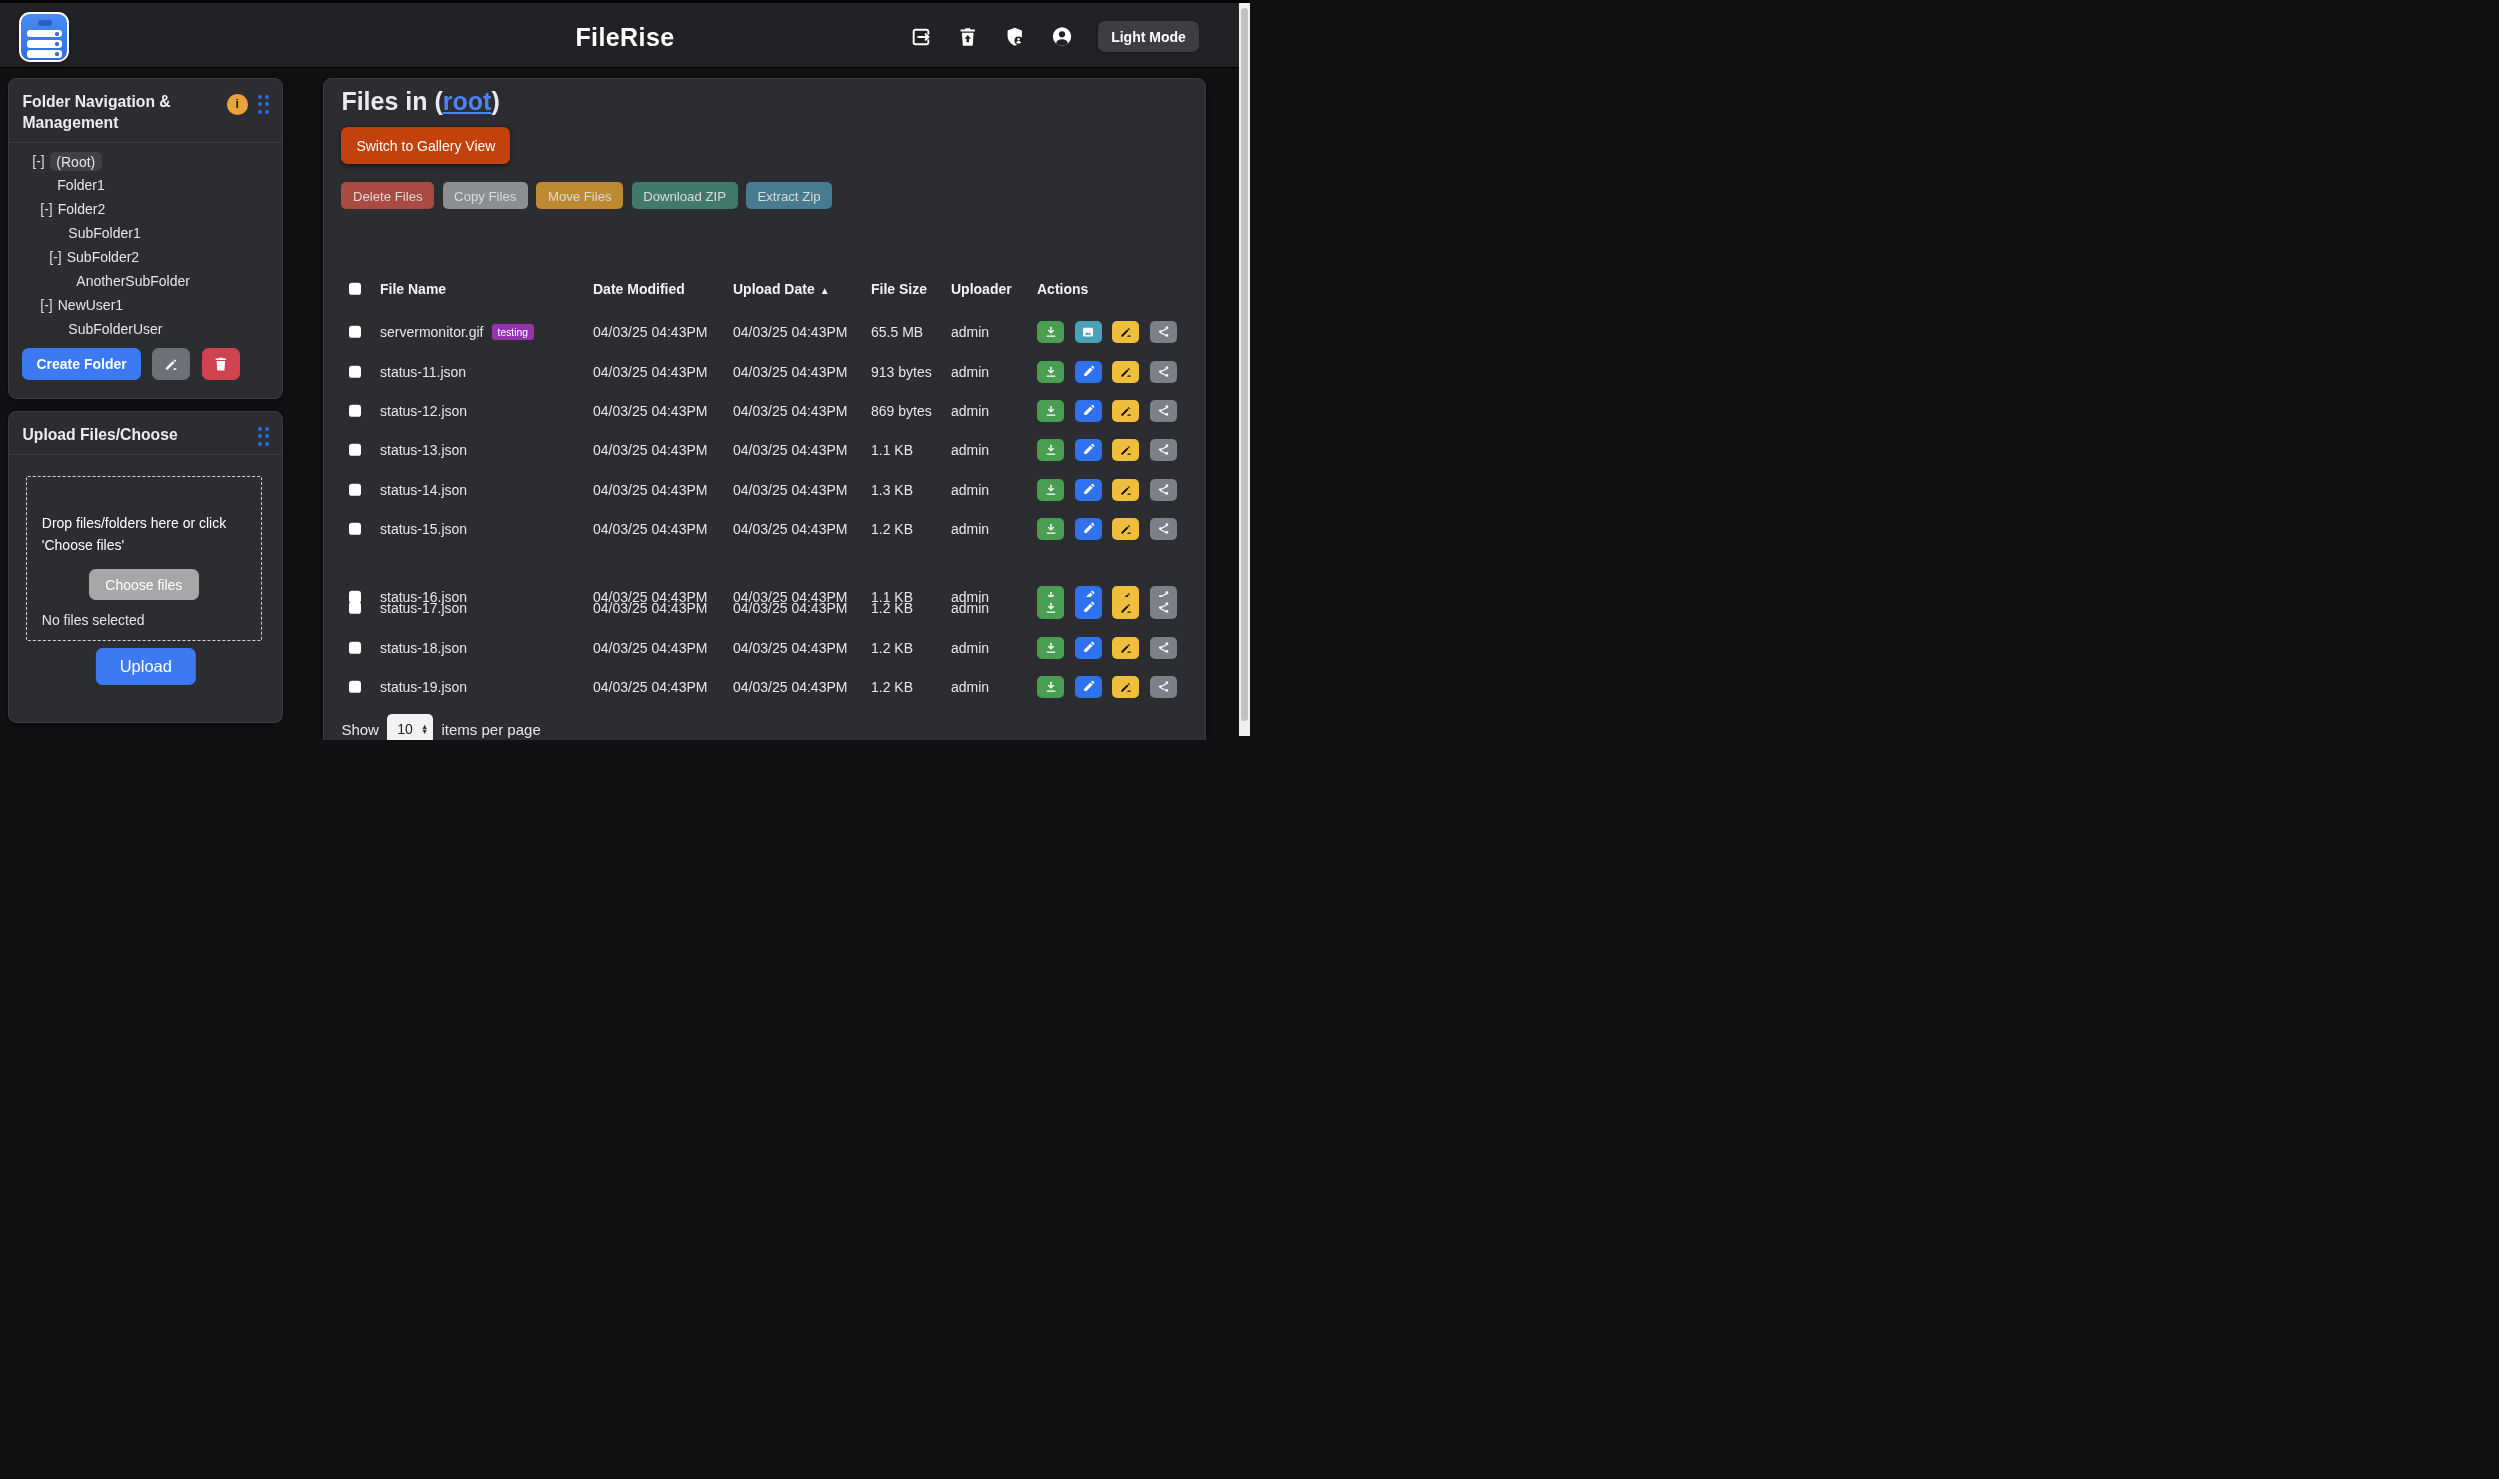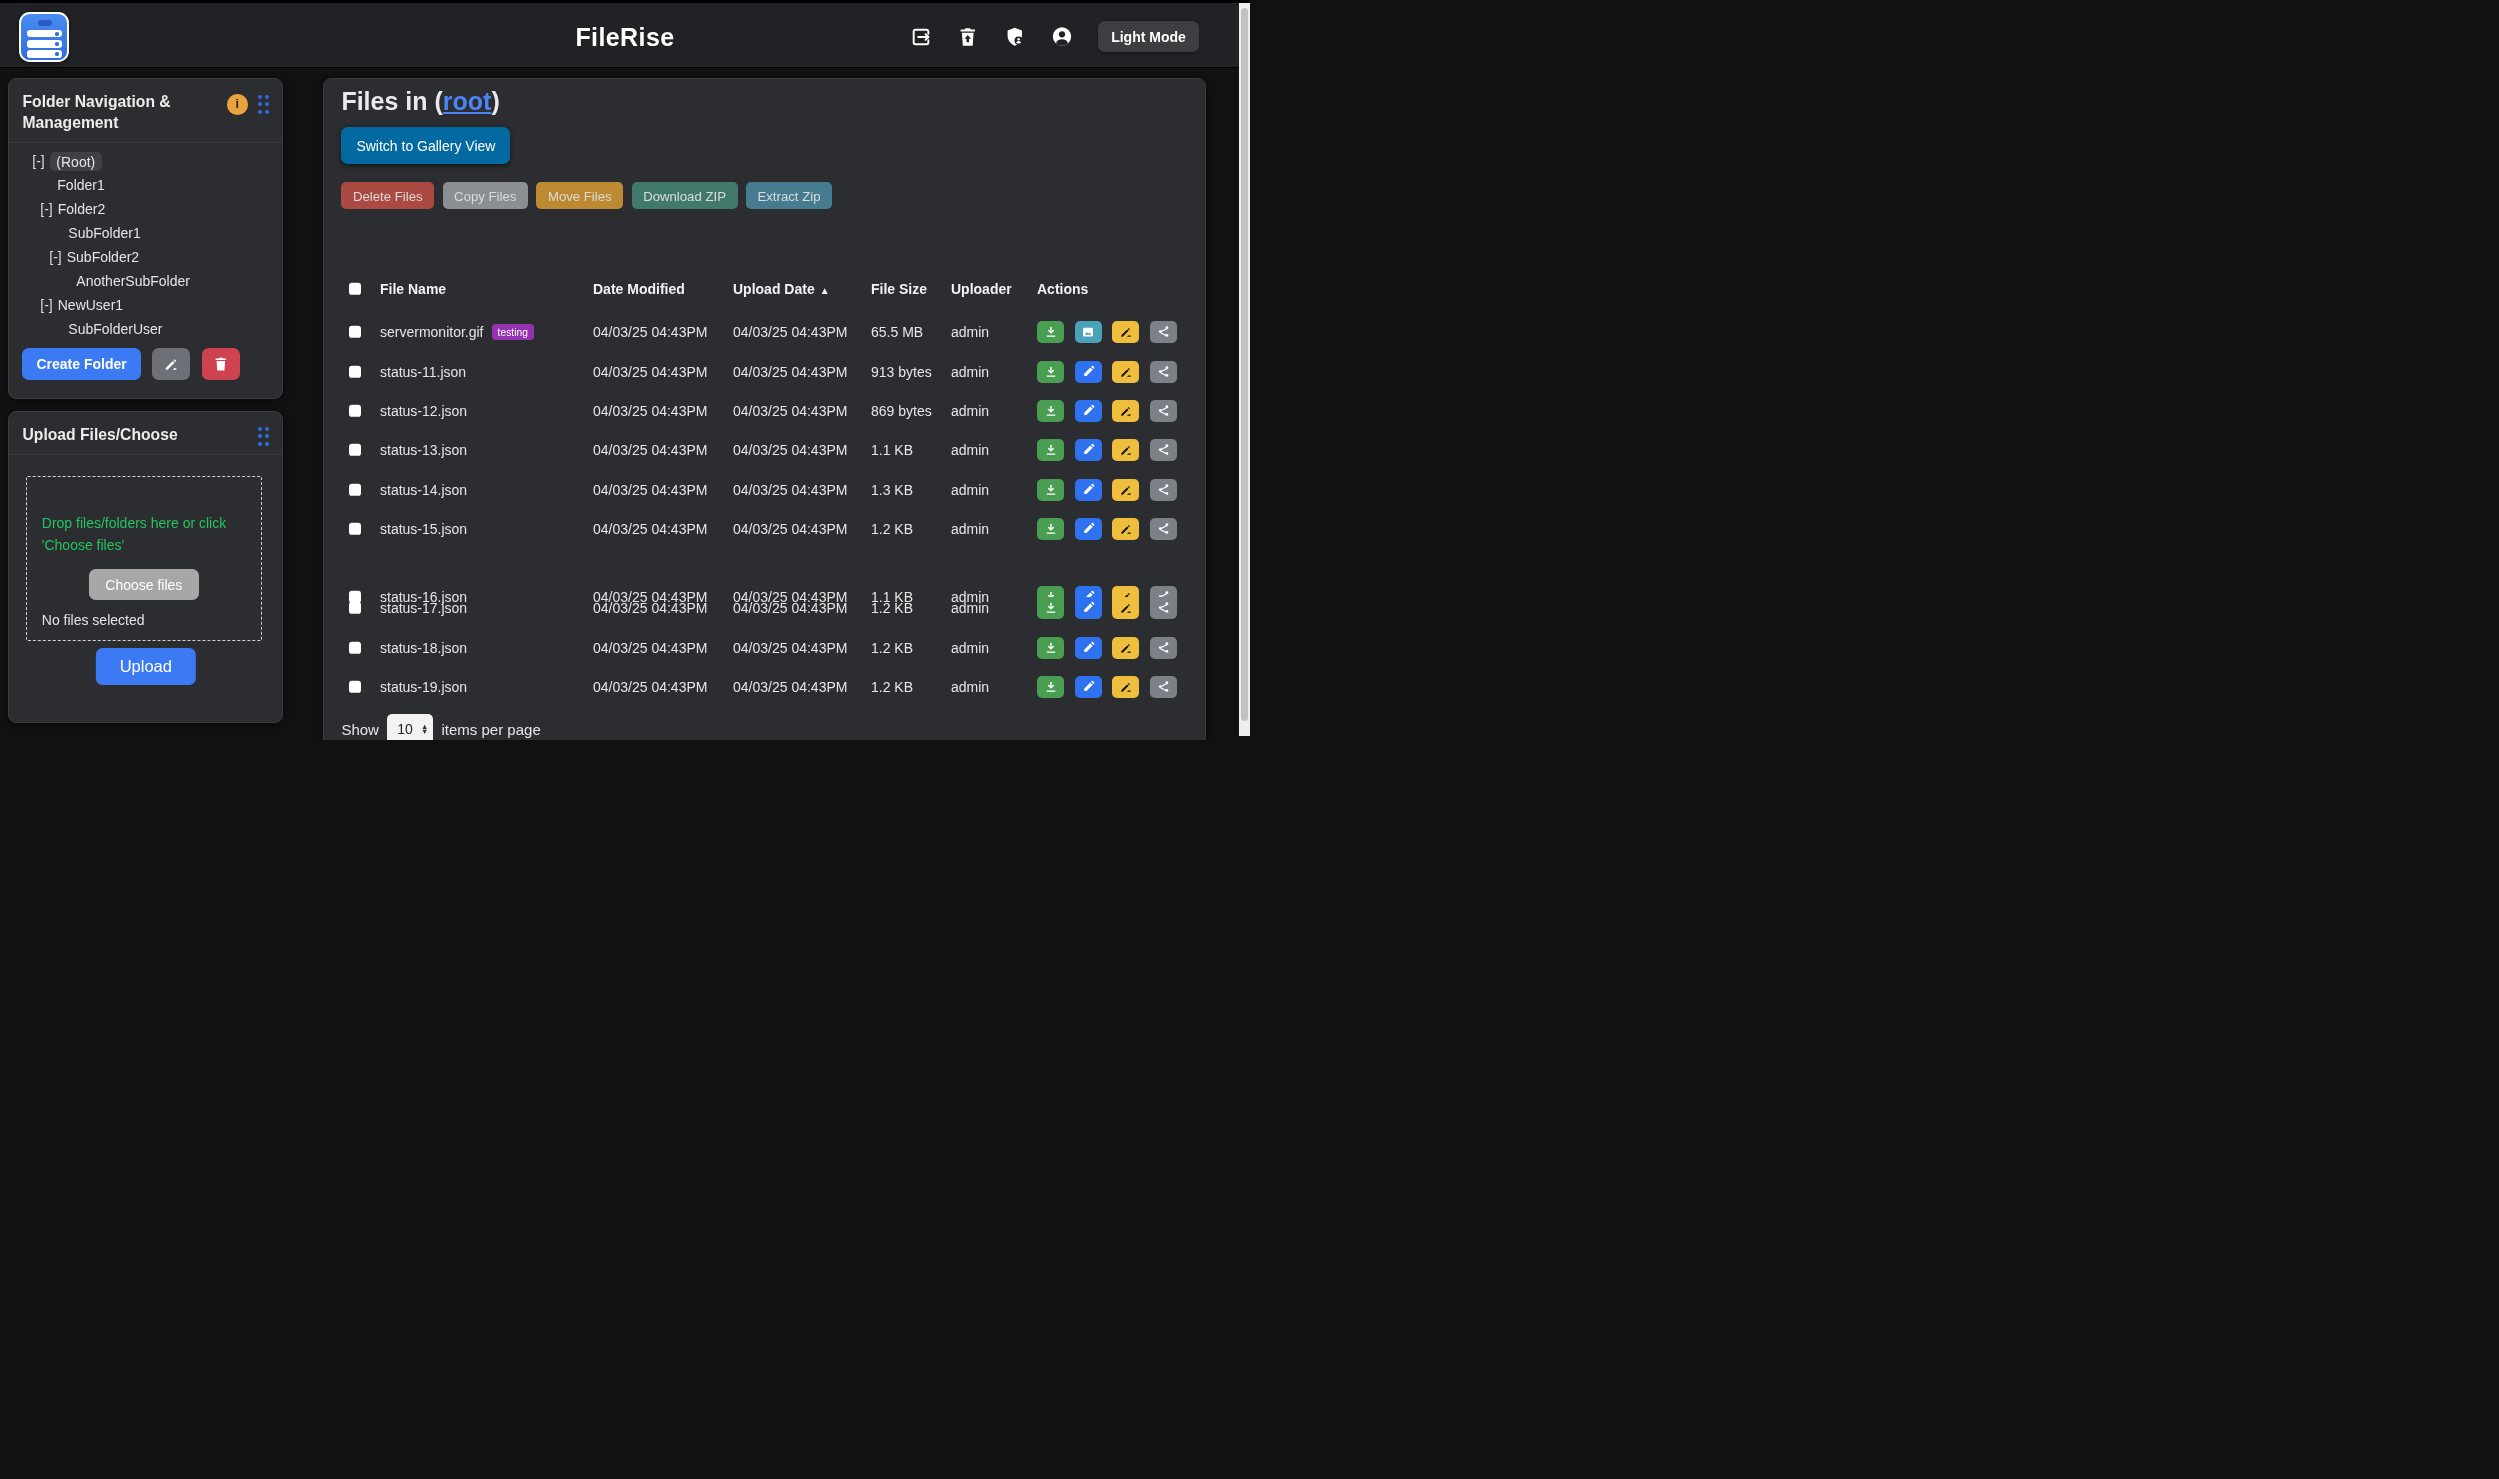--- a/index.html
+++ b/index.html
@@ -46,31 +46,31 @@
   .q1{padding-left:48px;} .q2{padding-left:59px;} .q3{padding-left:67px;}
   .folder-btns{position:absolute;left:13.2px;top:269px;display:flex;gap:11.6px;}
   .btn-blue{background:#3b7af2;color:#fff;border:none;border-radius:6.6px;font-size:14px;font-weight:bold;
     padding:0 14px;height:32px;cursor:pointer;}
   .btn-sq{width:38px;height:32px;border:none;border-radius:6.6px;display:flex;align-items:center;justify-content:center;cursor:pointer;}
   .btn-gray{background:#6d7177;} .btn-red{background:#cf4351;}
   
   #upload-card{left:8.3px;top:411px;width:273px;height:310px;}
   .dropzone{position:absolute;left:16.5px;top:64px;width:236px;height:165px;border:1.7px dashed #d4d4d4;
     border-radius:1.7px;box-sizing:border-box;padding:36px 15px 0 15px;cursor:pointer;}
-  .drop-text{font-size:14px;line-height:21.5px;color:#22c55e;}
+  .drop-text{font-size:14px;line-height:21.5px;color:#ffffff;}
   .choose-btn{display:block;margin:13.2px auto 0 auto;background:#a7a7a7;color:#fff;border:none;border-radius:6.6px;
     font-size:14px;padding:7.4px 16.5px;cursor:pointer;}
   .nofiles{text-align:left;font-size:14px;color:#e4e5e7;margin-top:11.6px;}
   .upload-btn{position:absolute;left:50%;transform:translateX(-50%);top:236px;background:#3b7af2;color:#fff;
     border:none;border-radius:6.6px;font-size:16.5px;padding:9px 24px;cursor:pointer;}
   
   #main-panel{left:323px;top:78px;width:881px;height:670px;}
   .main-title{position:absolute;left:17.4px;top:8.3px;font-size:25px;font-weight:bold;color:#e8eaed;}
   .main-title a{color:#4c83f5;text-decoration:underline;cursor:pointer;}
-  .gallery-btn{position:absolute;left:17.4px;top:48px;background:#0369a1;color:#fff;border:none;border-radius:6.6px;
+  .gallery-btn{position:absolute;left:17.4px;top:48px;background:#c2410c;color:#fff;border:none;border-radius:6.6px;
     font-size:14px;padding:10.7px 15px;cursor:pointer;box-shadow:0 1.7px 5px rgba(0,0,0,.5);}
   .file-actions{position:absolute;left:17.4px;top:103px;display:flex;gap:8.3px;align-items:flex-end;}
   .fa-btn{border:none;border-radius:5px;color:#dbdbdb;font-size:13.2px;padding:6.6px 11.6px;height:27px;cursor:pointer;}
   .fa-del{background:#ab4a43;} .fa-copy{background:#8b8e93;} .fa-move{background:#bd8a31;}
   .fa-dzip{background:#41796d;} .fa-ezip{background:#477c90;}
   .search-row{position:absolute;left:17.4px;top:149px;display:flex;align-items:center;}
   .search-iconbox{width:32px;height:31px;background:#3a3b3e;border:0.8px solid #5a5b5e;border-right:none;
     border-radius:5px 0 0 5px;display:flex;align-items:center;justify-content:center;box-sizing:border-box;cursor:pointer;}
   .search-input{width:499px;height:31px;background:#2c2d30;border:0.8px solid #5a5b5e;border-radius:0 5px 5px 0;
     box-sizing:border-box;color:#e8eaed;font-size:14px;padding:0 10px;outline:none;font-family:"Liberation Sans",sans-serif;}

